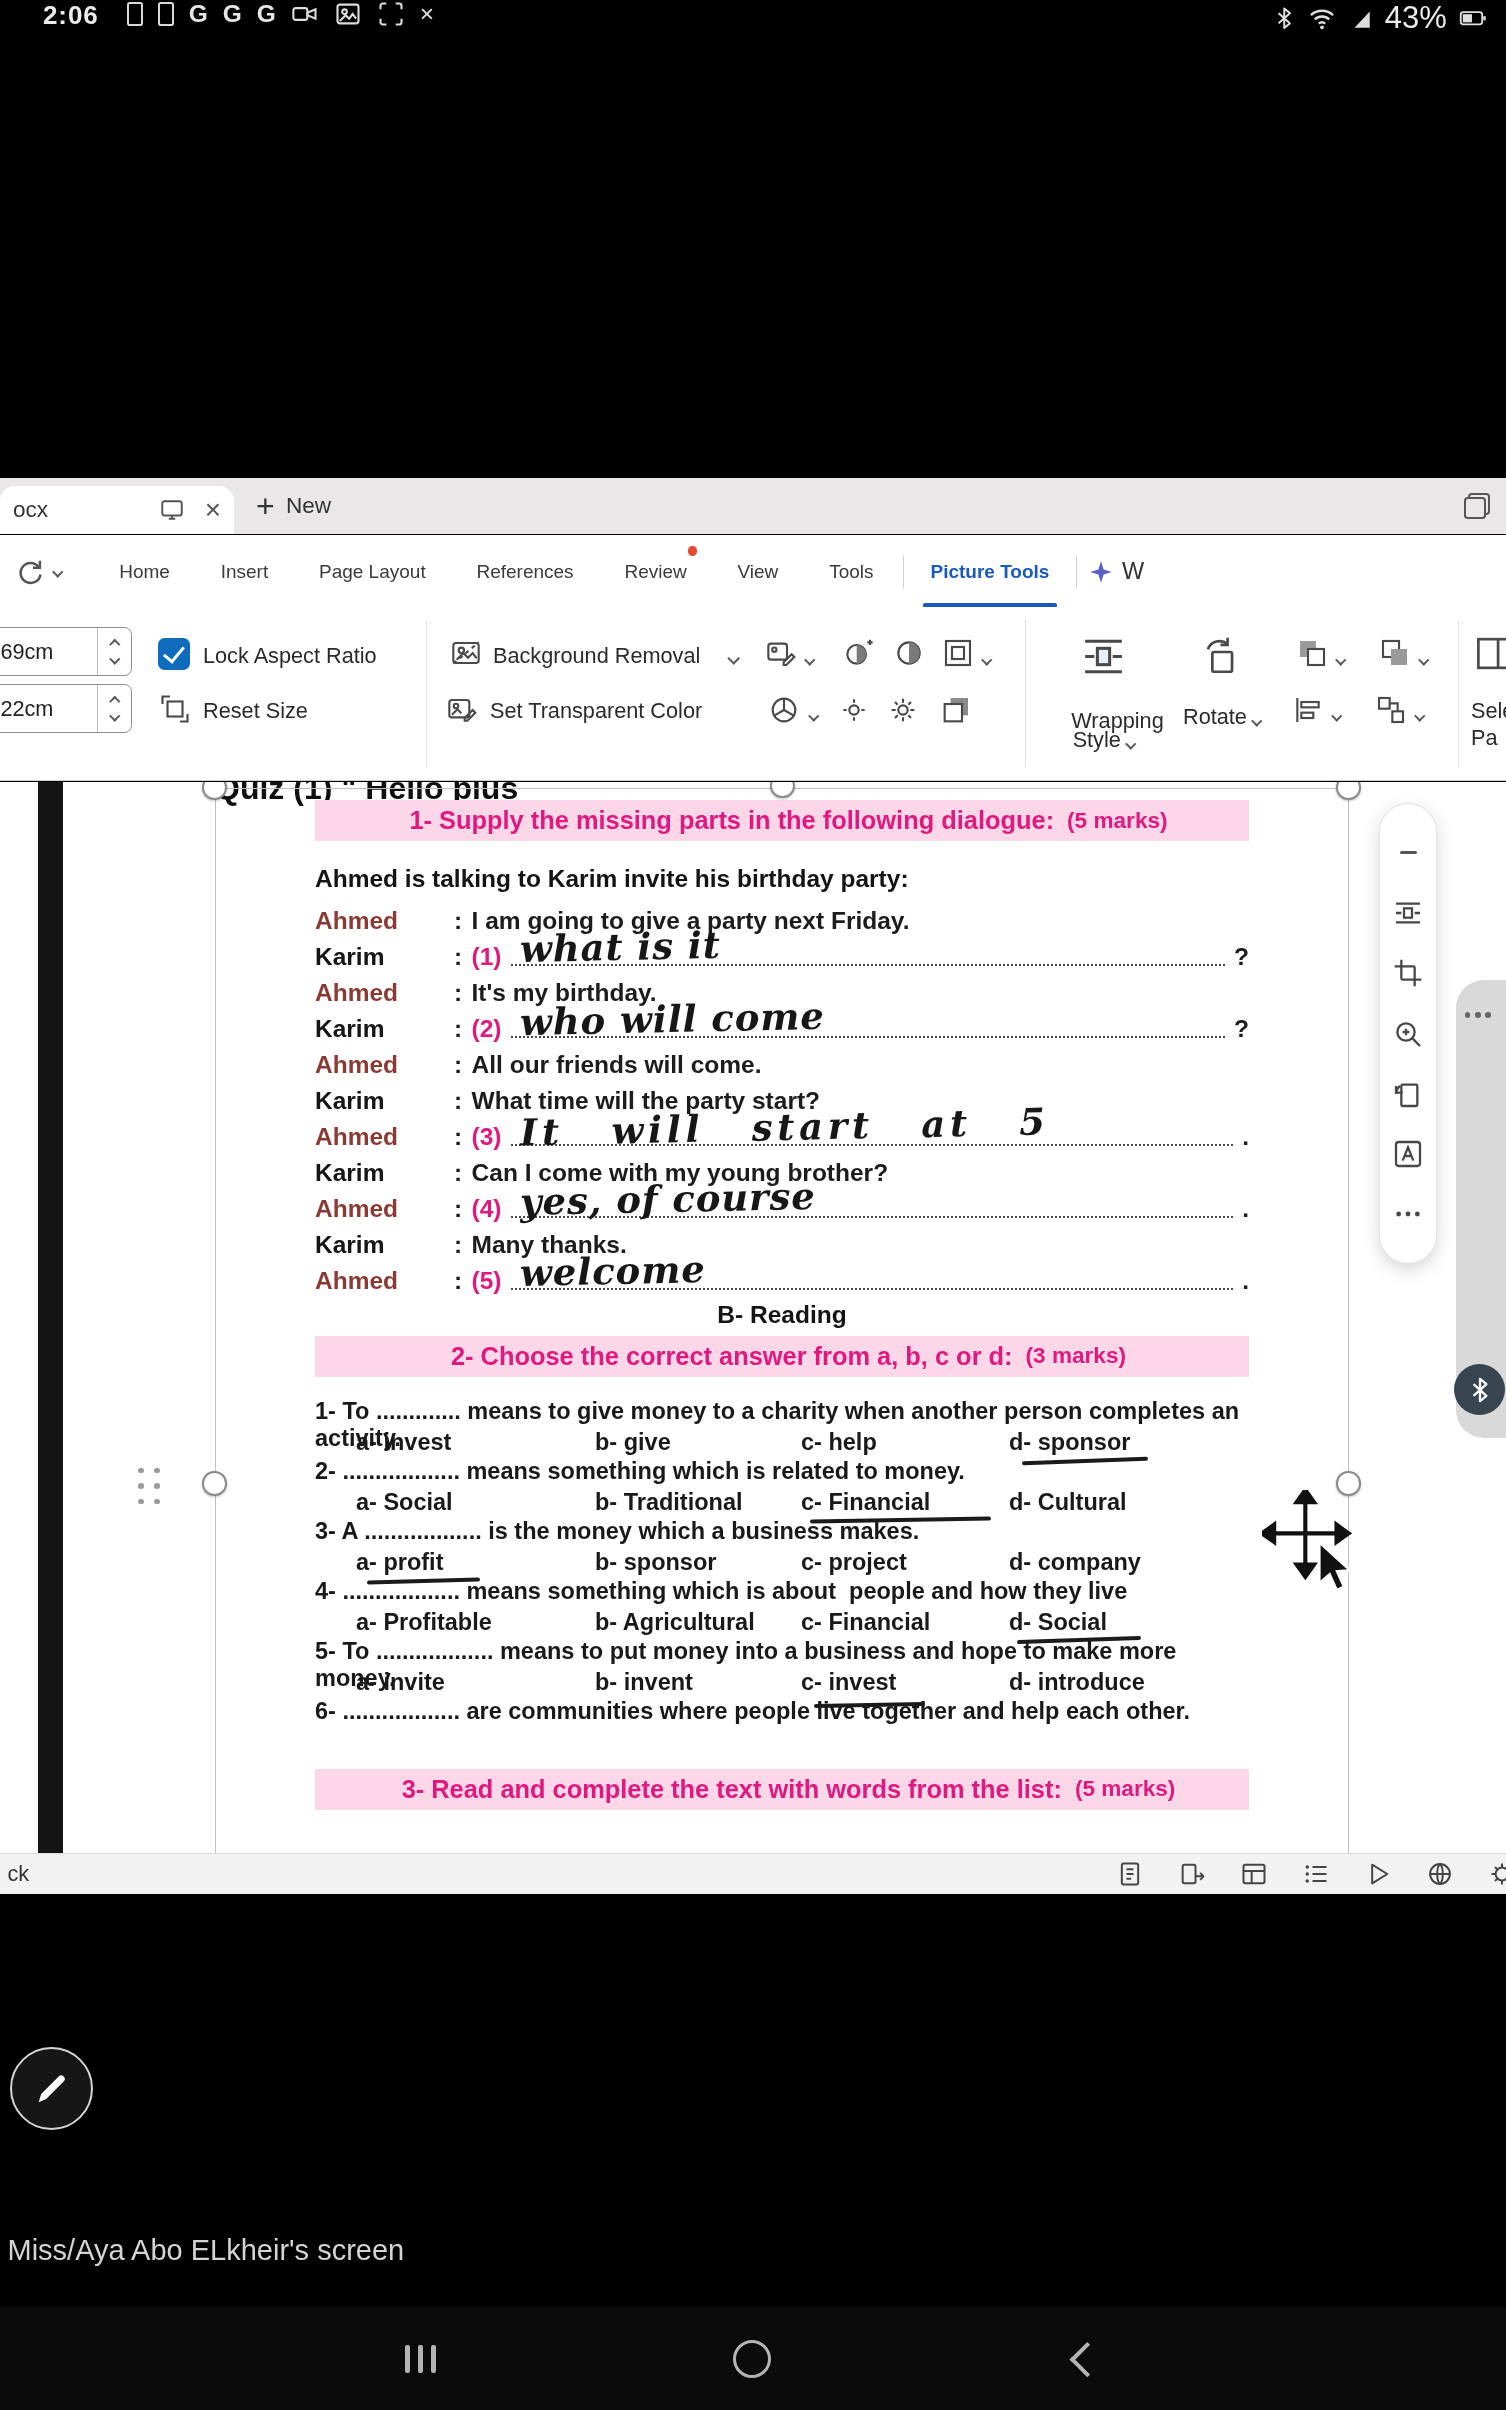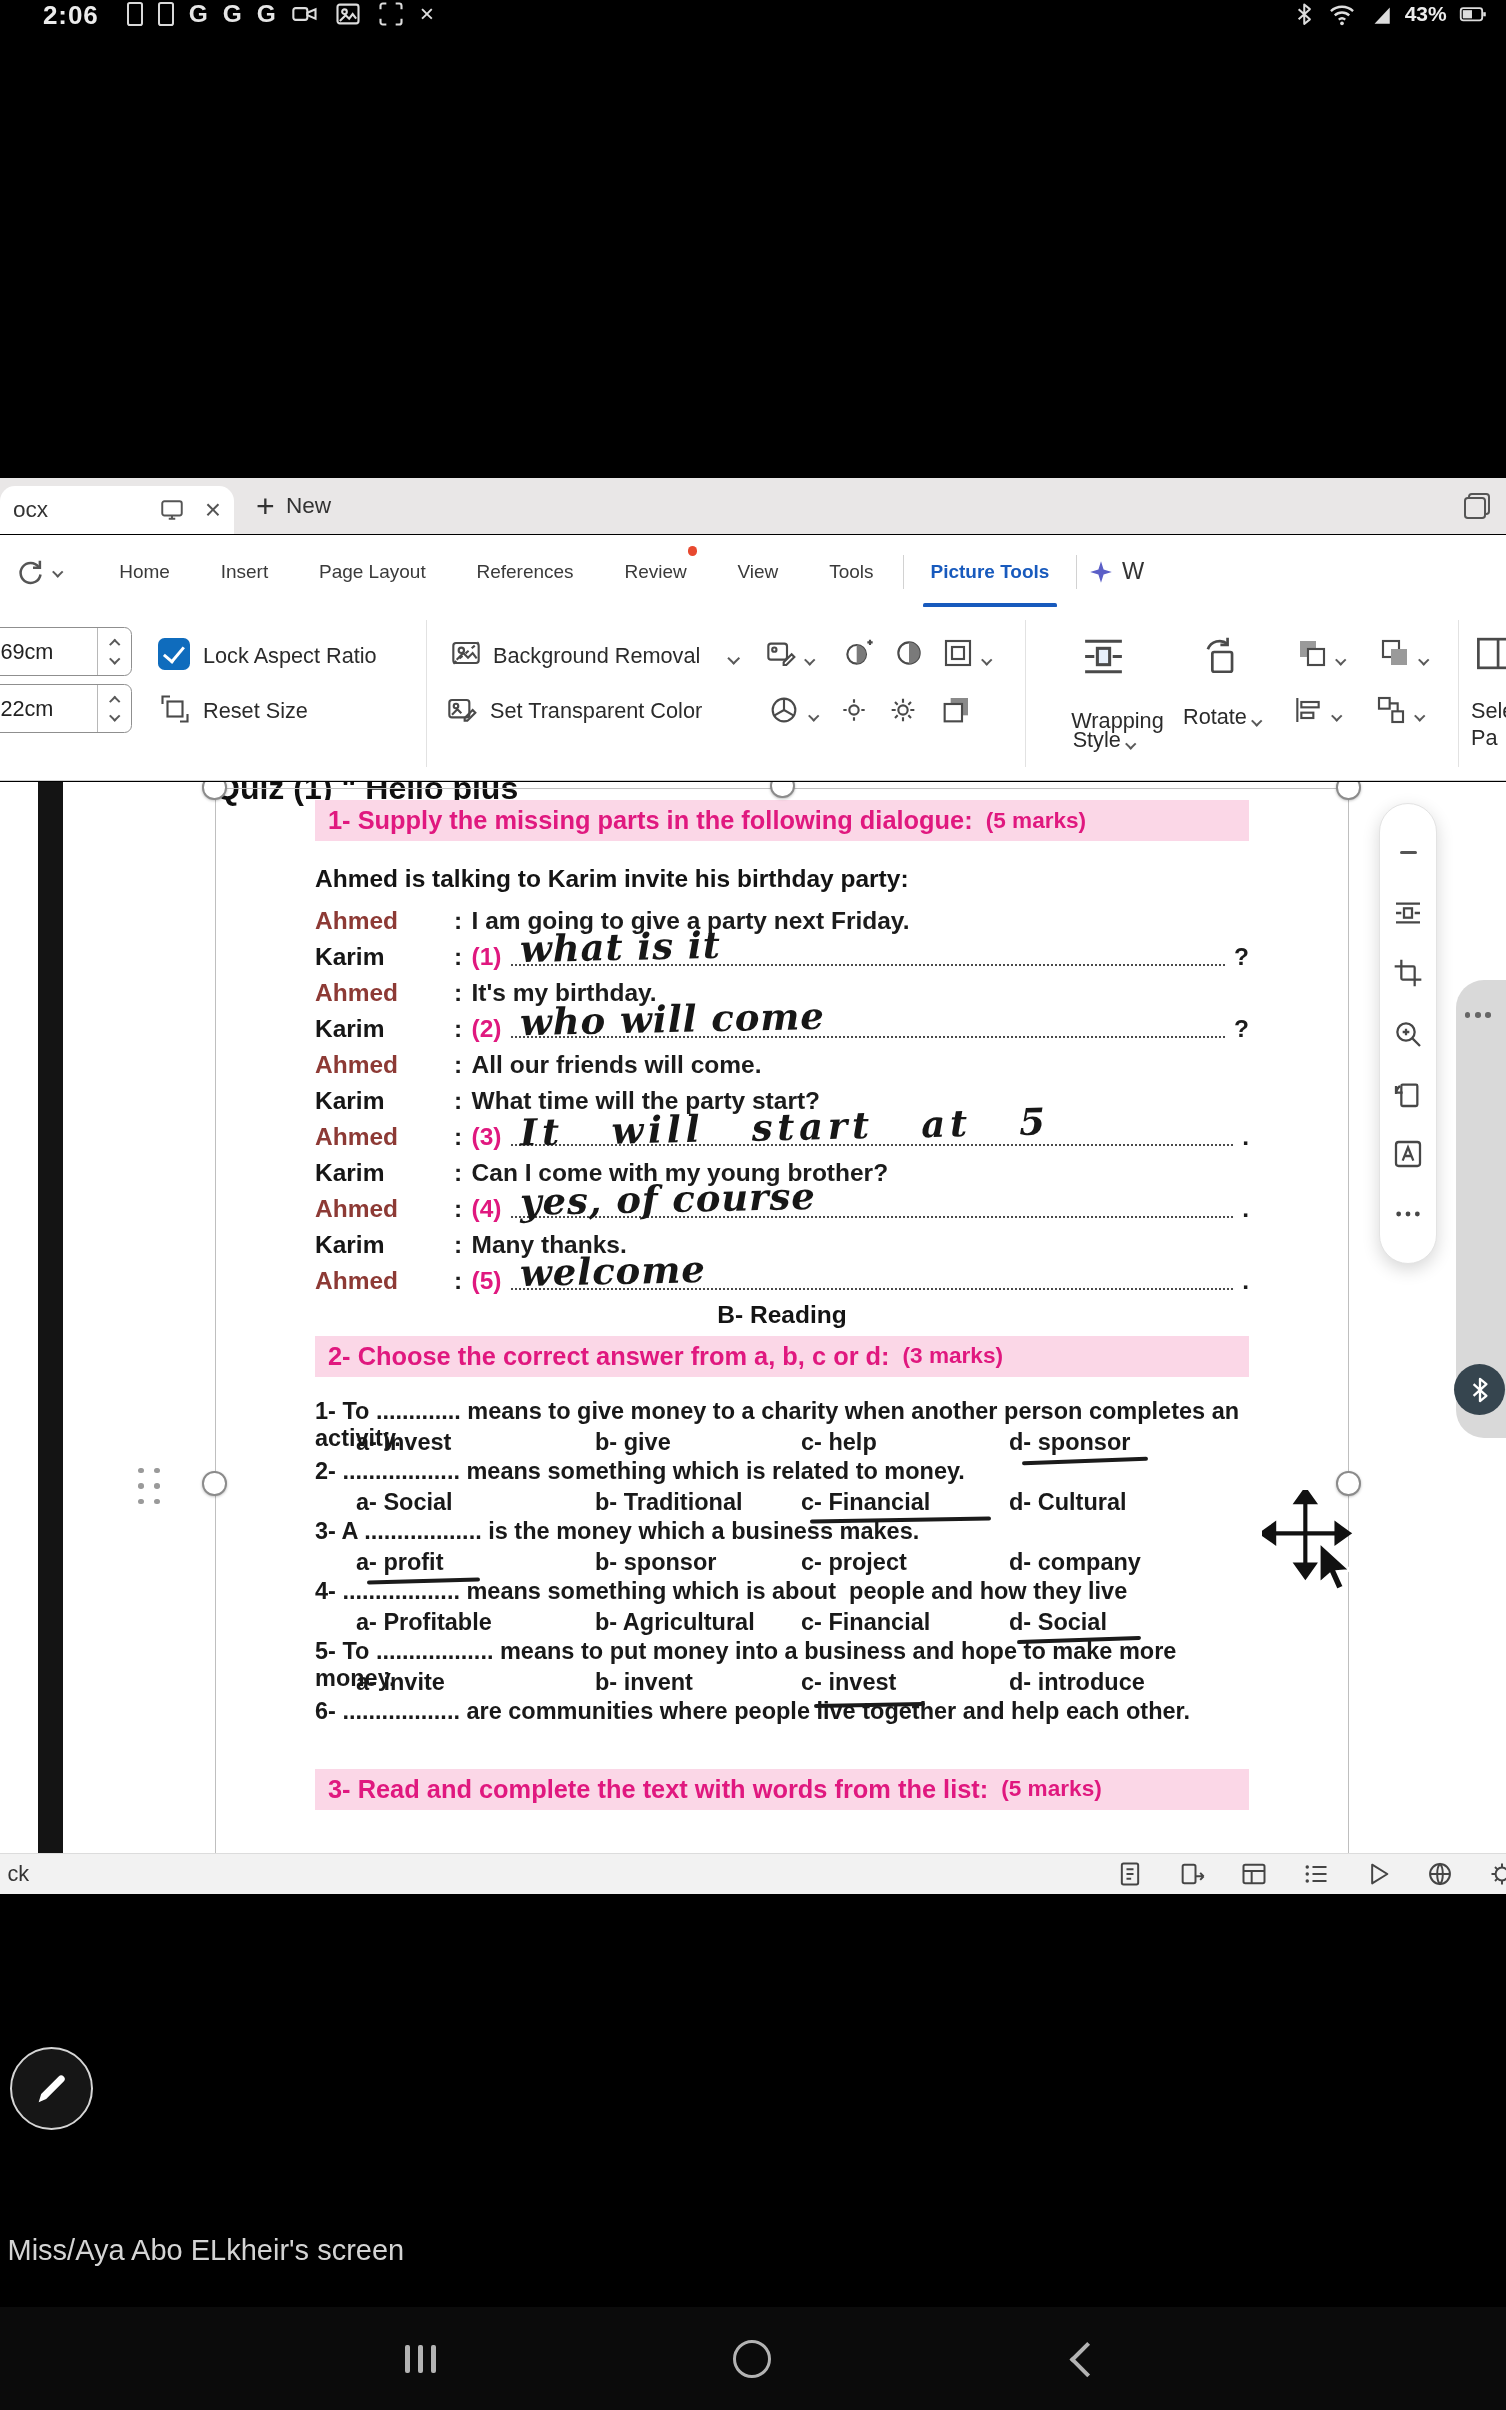--- a/index.html
+++ b/index.html
@@ -8,21 +8,21 @@
   .screen{position:absolute;top:0;left:0;width:1507px;height:2411px;background:#000;overflow:hidden;}
 
   
   .status-bar{position:absolute;top:0;left:0;right:0;height:53px;display:flex;align-items:flex-start;color:#ececec;}
   .sb-time{margin-left:43px;font-size:26px;font-weight:600;letter-spacing:0.9px;}
   .sb-left{display:flex;align-items:center;gap:15px;margin-left:28px;}
   .sb-right{margin-left:auto;display:flex;align-items:center;gap:11.3px;margin-right:19px;}
   .sb-g{font-size:24.5px;font-weight:700;color:#e6e6e6;}
   .sb-rect{width:16px;height:24.5px;border:2.4px solid #d9d9d9;border-radius:2.8px;}
   .sb-x{font-size:24.5px;color:#e0e0e0;}
-  .sb-batt{font-size:21px;font-weight:700;}
+  .sb-batt{font-size:31px;font-weight:400;}
 
   
   .tab-bar{position:absolute;top:478px;left:0;right:0;height:56px;background:#e9e7e7;}
   .tab-active{position:absolute;left:0;top:7.5px;bottom:0;width:234px;background:#fff;border-radius:15px 15px 0 0;display:flex;align-items:center;padding:0 13px;}
   .tab-doc-label{font-size:22.6px;color:#333;}
   .tab-monitor{margin-left:auto;display:flex;}
   .tab-close{font-size:28px;color:#555;margin-left:19px;line-height:1;}
   .newtab{position:absolute;left:256px;top:0;height:100%;display:flex;align-items:center;gap:11.3px;color:#333;}
   .newtab .plus{font-size:32px;font-weight:400;line-height:1;}
   .newtab .lbl{font-size:22.6px;}
@@ -54,21 +54,21 @@
   .rlabel{position:absolute;font-size:21.7px;color:#2b2b2b;white-space:nowrap;}
   .rlabel.ctr{text-align:center;}
   .vdiv{position:absolute;top:13px;bottom:13px;width:1.4px;background:#e2e2e2;}
   .ric{position:absolute;}
 
   
   .doc-area{position:absolute;top:782px;left:0;right:0;height:1072px;background:#fff;overflow:hidden;}
   .black-bar{position:absolute;left:38px;top:0;bottom:0;width:24.5px;background:#141414;}
   .page-title{position:absolute;left:215px;top:-12.2px;font-size:32px;font-weight:700;color:#101010;white-space:nowrap;}
   .quiz{position:absolute;left:315px;top:18px;width:934px;color:#1c1c1c;}
-  .sec-head{height:41px;background:#fbd7e7;display:flex;align-items:center;padding-left:13px;font-weight:700;color:#e0187f;font-size:25.4px;white-space:nowrap;}
+  .sec-head{height:41px;background:#fbd7e7;display:flex;align-items:center;padding-left:13px;font-weight:700;color:#e0187f;font-size:25.4px;white-space:nowrap;justify-content:center;}
   .sec-head .marks{margin-left:13px;font-size:22.6px;}
   .intro{margin-top:23.5px;font-size:24.5px;font-weight:700;color:#141414;}
   .dlg{margin-top:8.5px;}
   .dlg-row{display:flex;align-items:flex-end;height:36px;font-size:24.5px;font-weight:600;padding-bottom:1.9px;}
   .dlg-name{width:139px;font-weight:700;flex:none;}
   .name-ahmed{color:#8d3a35;}
   .name-karim{color:#161616;}
   .dlg-colon{flex:none;margin-right:9.4px;font-weight:700;}
   .dlg-text{color:#1c1c1c;white-space:nowrap;}
   .dlg-num{color:#e0187f;font-weight:700;margin-right:9.4px;flex:none;}

